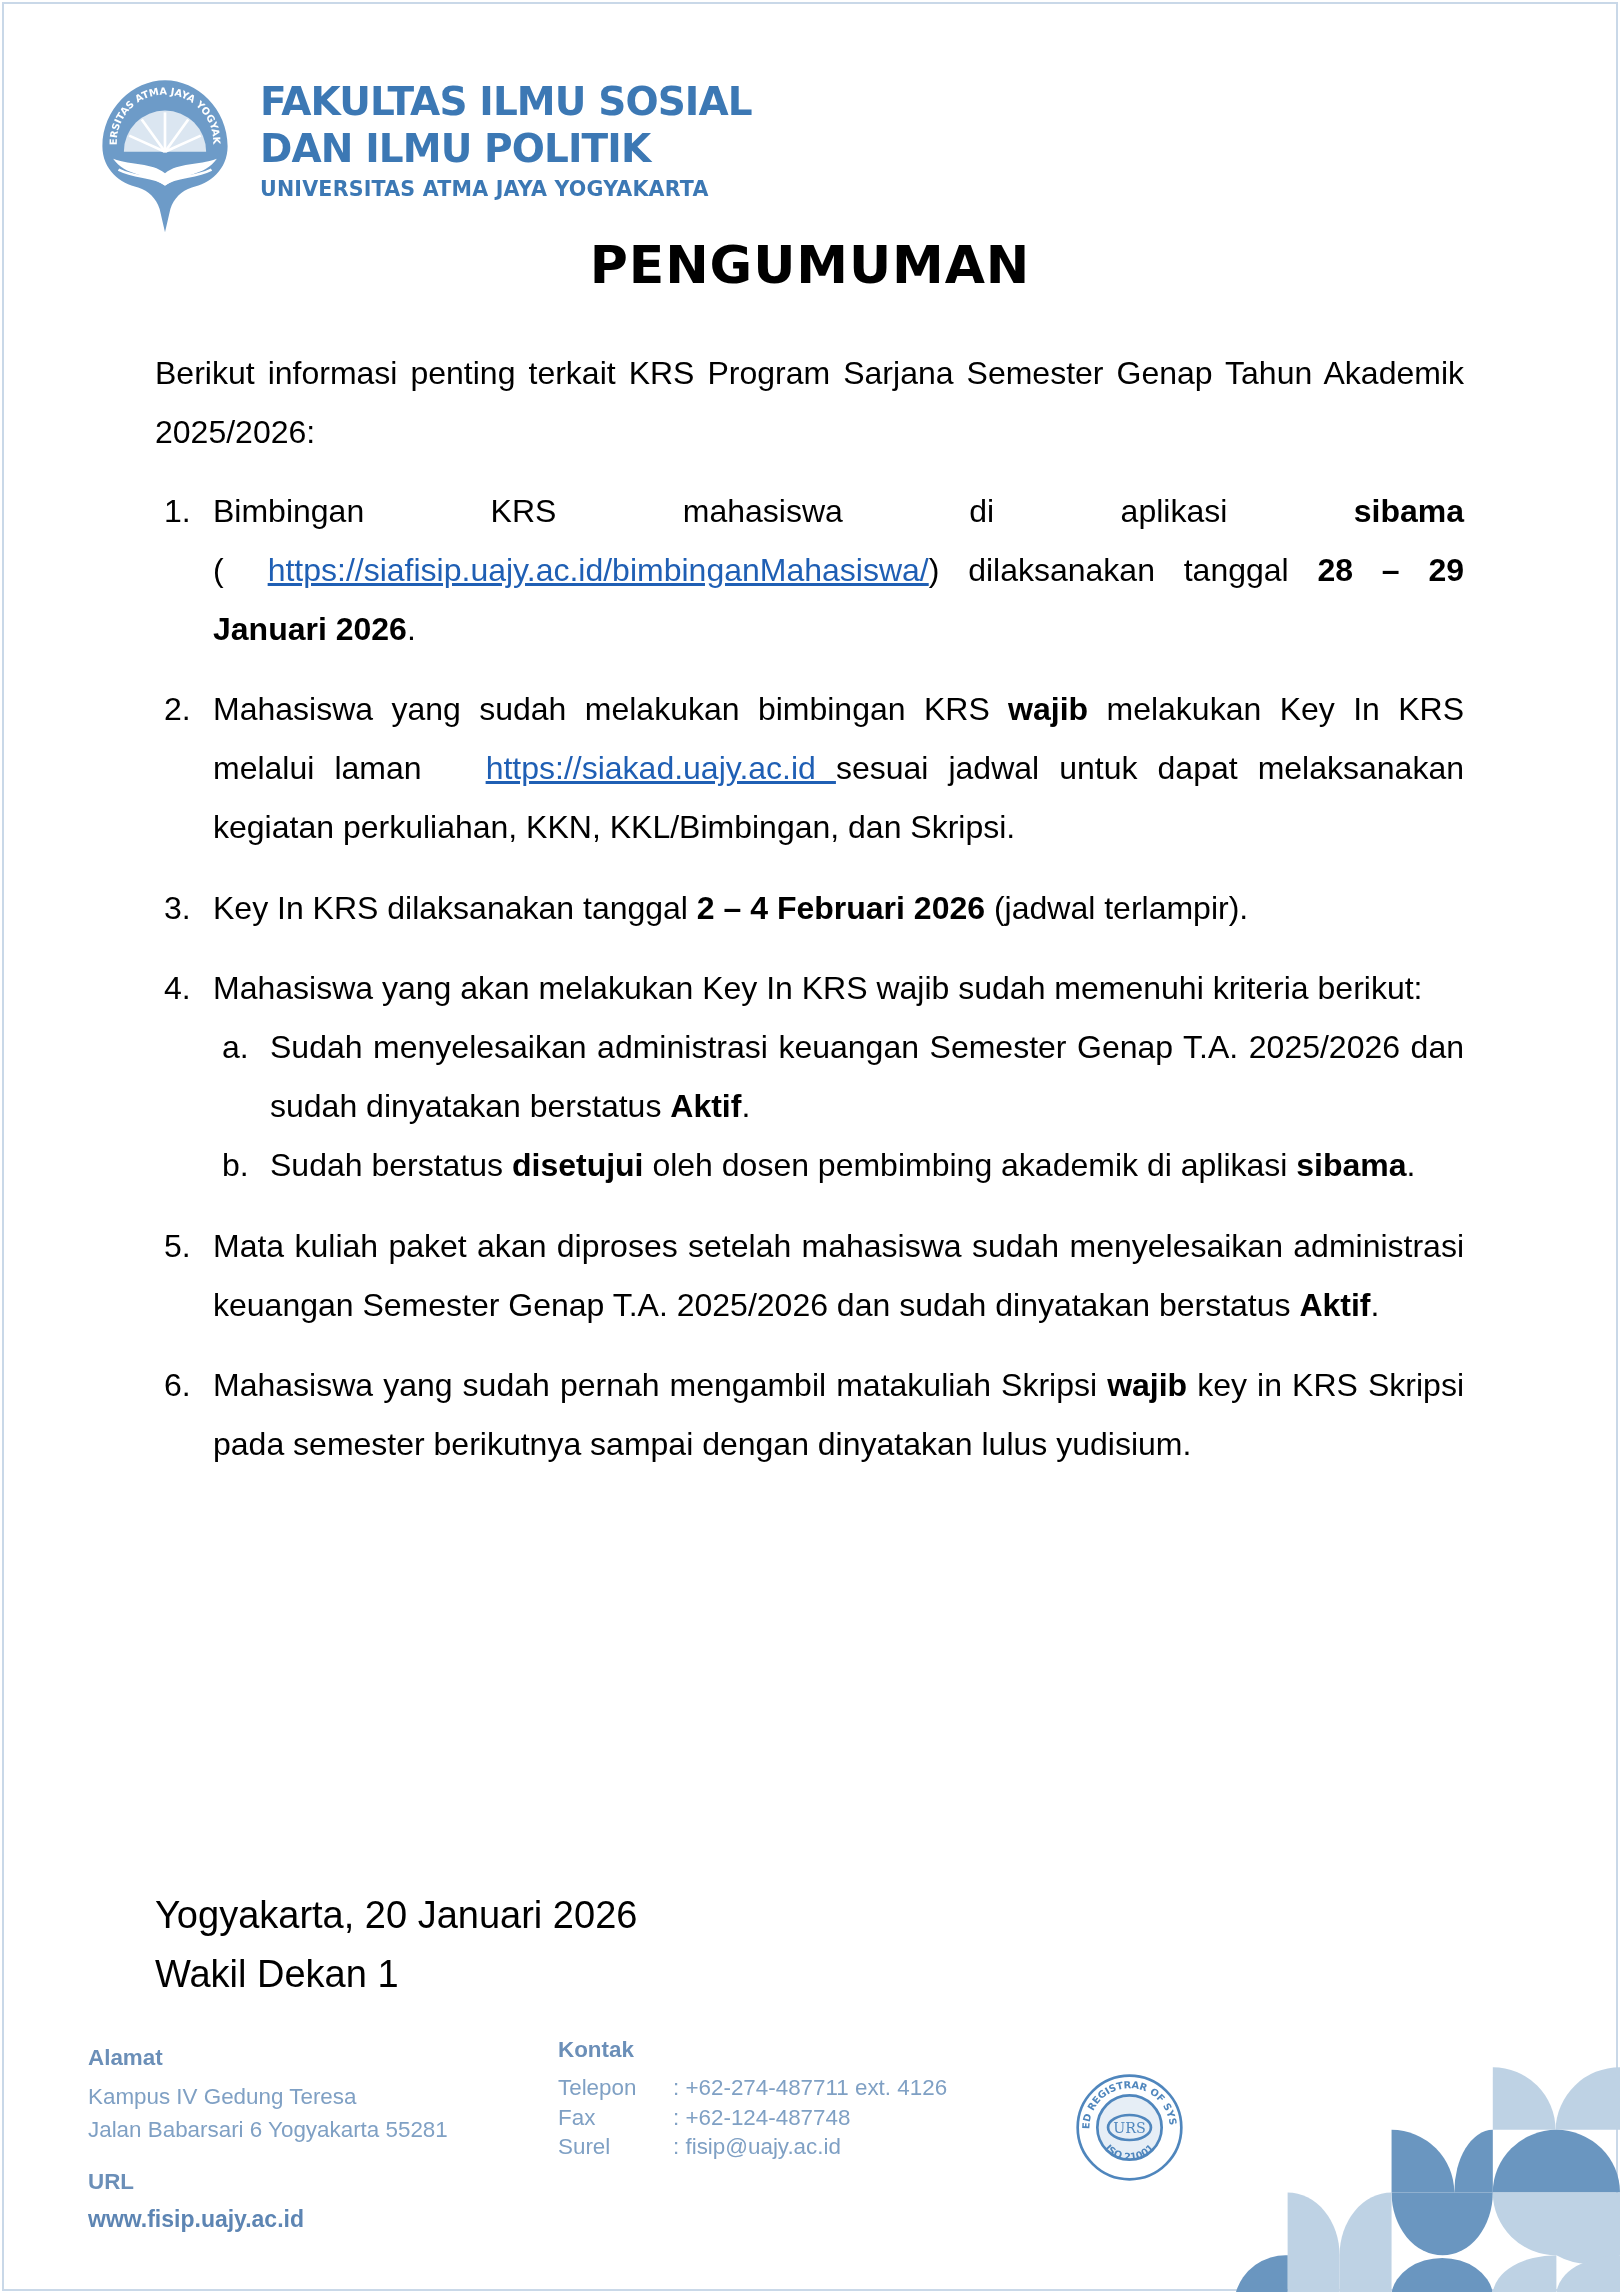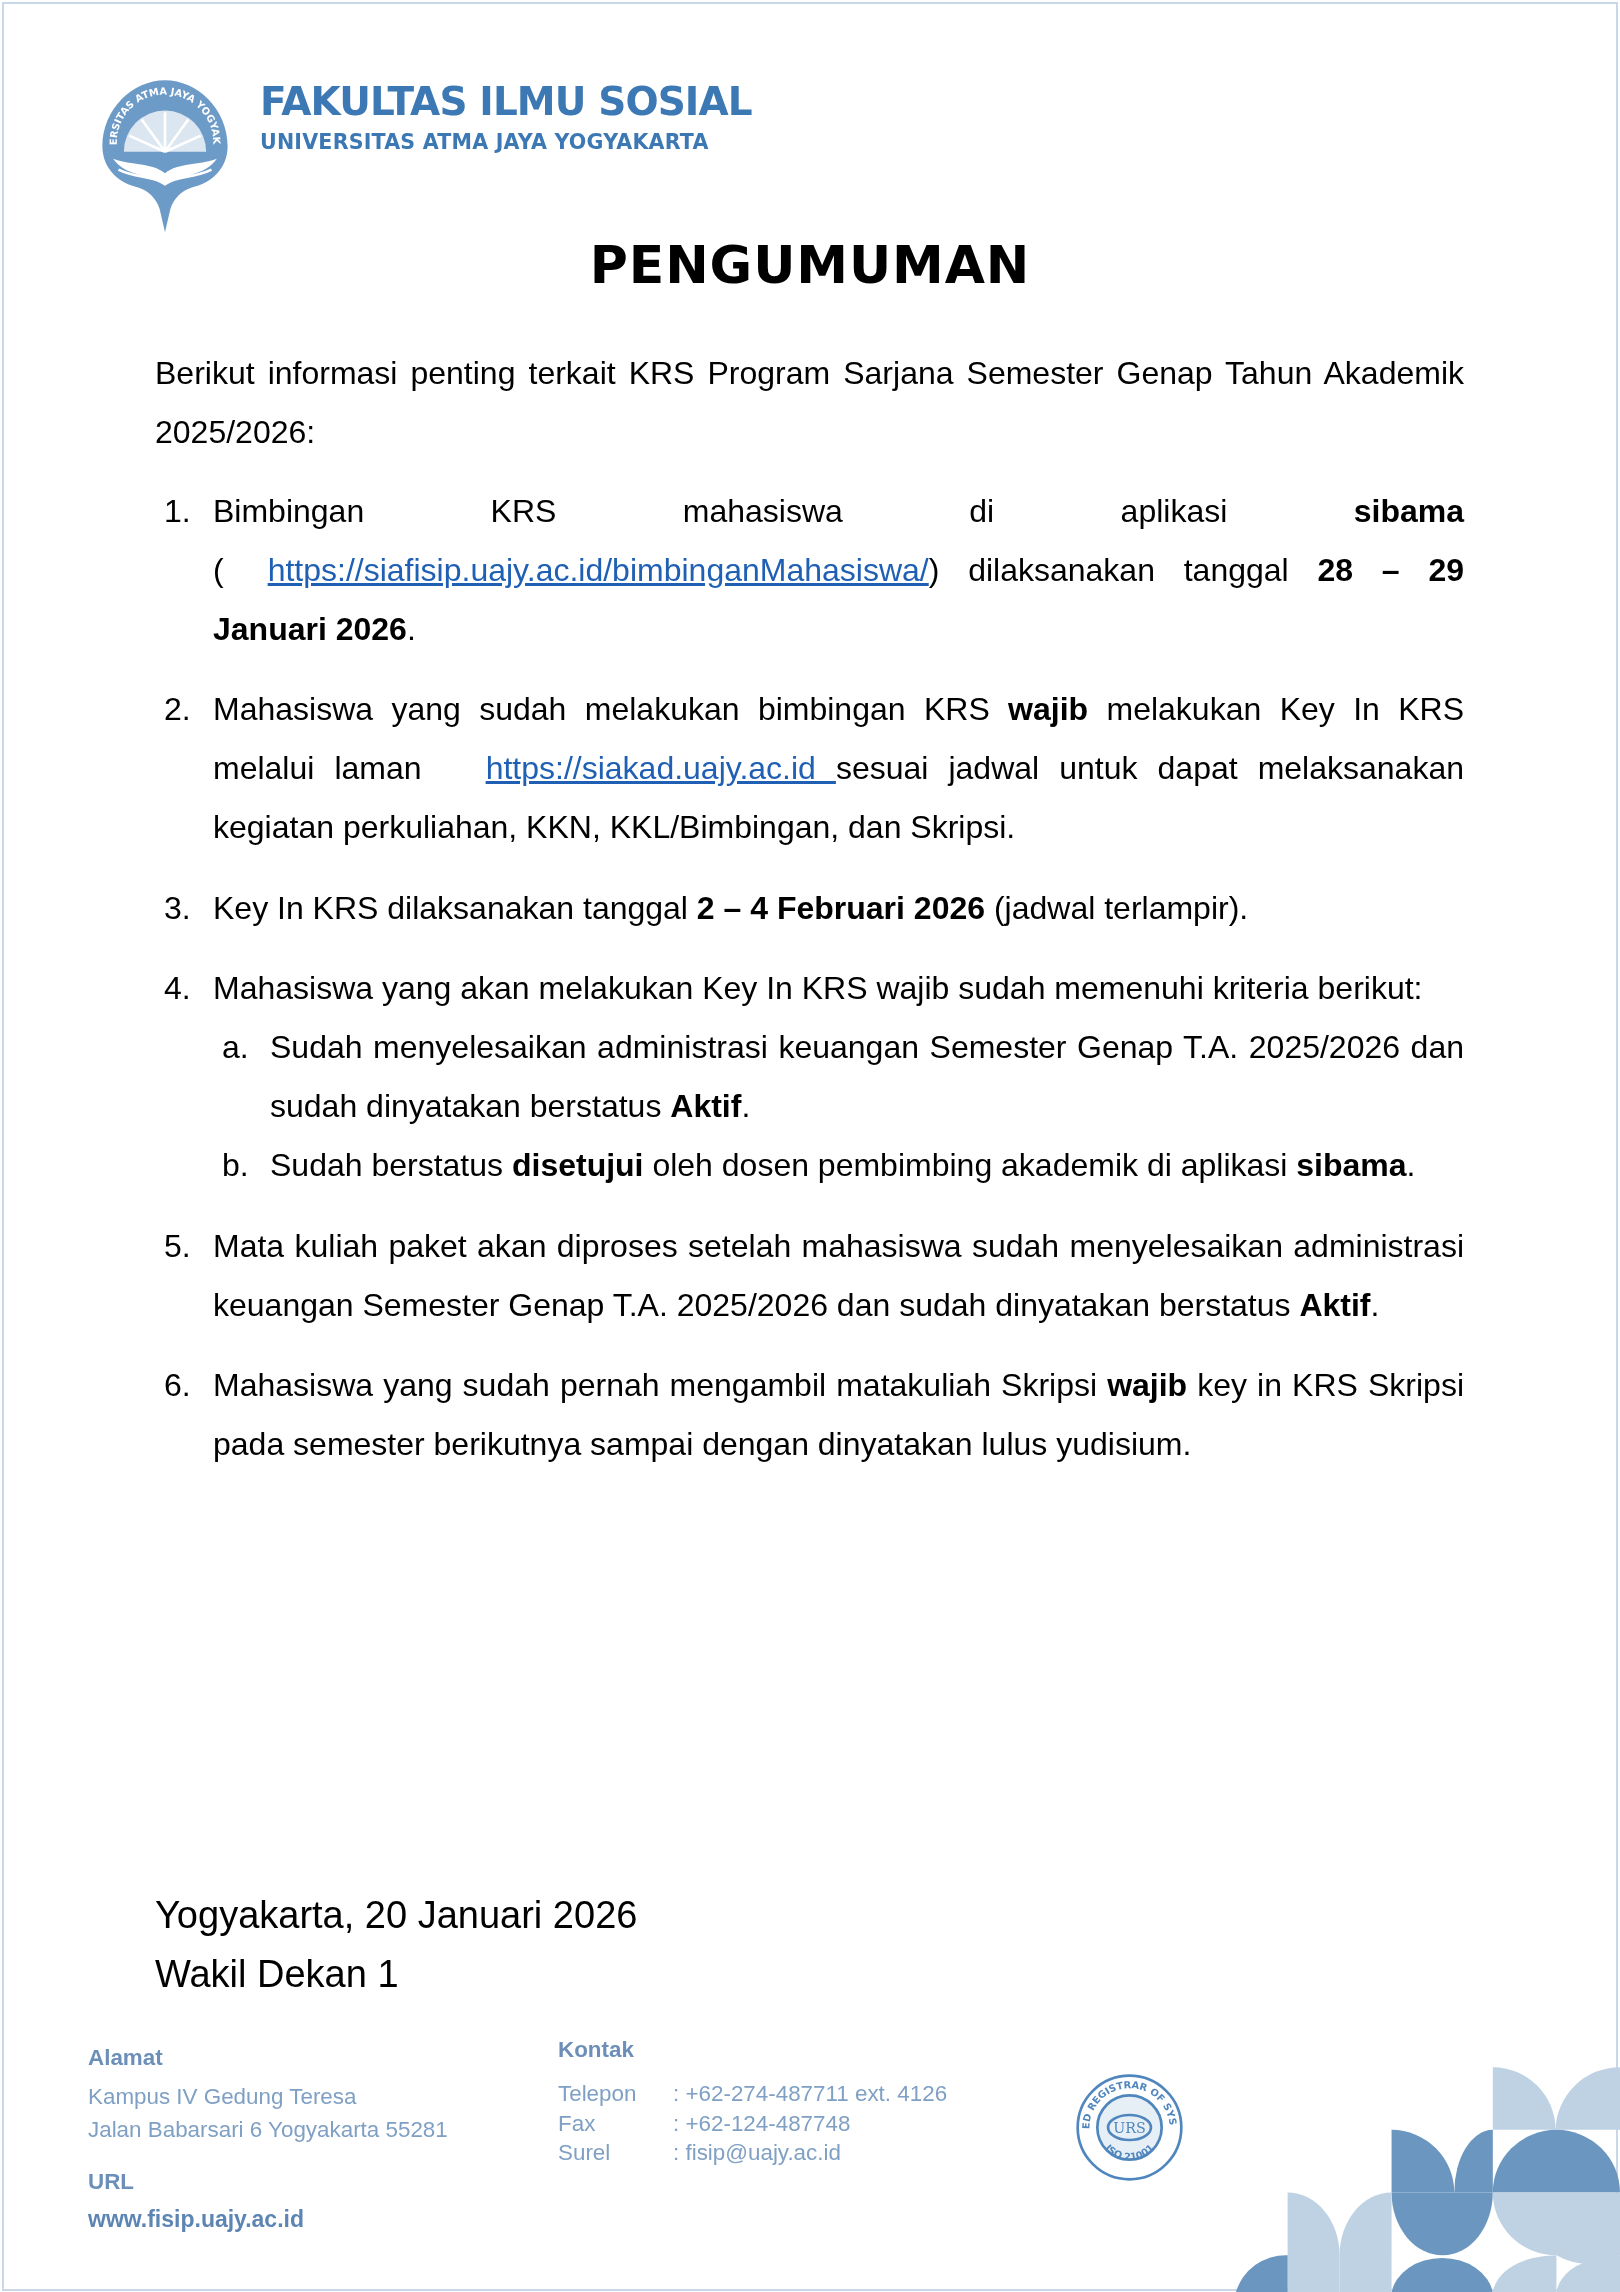--- a/index.html
+++ b/index.html
@@ -73,20 +73,21 @@
       <line x1="76" y1="88" x2="116" y2="70"></line>
     </g>
     <path d="M18,96 C40,104 60,100 76,112 C92,100 112,104 134,96 C120,116 96,112 76,126 C56,112 32,116 18,96 Z" fill="#ffffff"></path>
     <path d="M24,108 C44,118 62,114 76,124 C90,114 108,118 128,108" stroke="#ffffff" stroke-width="3" fill="none"></path>
     <text font-size="11" font-family="DejaVu Sans, sans-serif" fill="#ffffff" font-weight="bold">
       <textPath href="#ringpath" startOffset="50%" text-anchor="middle">UNIVERSITAS ATMA JAYA YOGYAKARTA</textPath>
     </text>
   </svg>
   <div class="header-text">
     <div class="fac-line">FAKULTAS ILMU SOSIAL</div>
+    <div class="fac-line">DAN ILMU POLITIK</div>
     <div class="uni-line">UNIVERSITAS ATMA JAYA YOGYAKARTA</div>
   </div>
 </div>
 
 <div class="title">PENGUMUMAN</div>
 
 <div class="content">
   <p class="intro">Berikut informasi penting terkait KRS Program Sarjana Semester Genap Tahun Akademik 2025/2026:</p>
 
   <ol class="main">
@@ -135,21 +136,21 @@
 <div class="footer">
   <div class="f-col1">
     <div class="f-head">Alamat</div>
     <div class="f-text" style="margin-top:9px">Kampus IV Gedung Teresa</div>
     <div class="f-text">Jalan Babarsari 6 Yogyakarta 55281</div>
     <div class="f-head f-url-head">URL</div>
     <div class="f-url">www.fisip.uajy.ac.id</div>
   </div>
   <div class="f-col2">
     <div class="f-head">Kontak</div>
-    <div style="margin-top:16px">
+    <div style="margin-top:10px">
       <div class="f-row">
         <span class="k">Telepon</span>
         <span>: +62-274-487711 ext. 4126</span>
       </div>
       <div class="f-row">
         <span class="k">Fax</span>
         <span>: +62-124-487748</span>
       </div>
       <div class="f-row">
         <span class="k">Surel</span>

